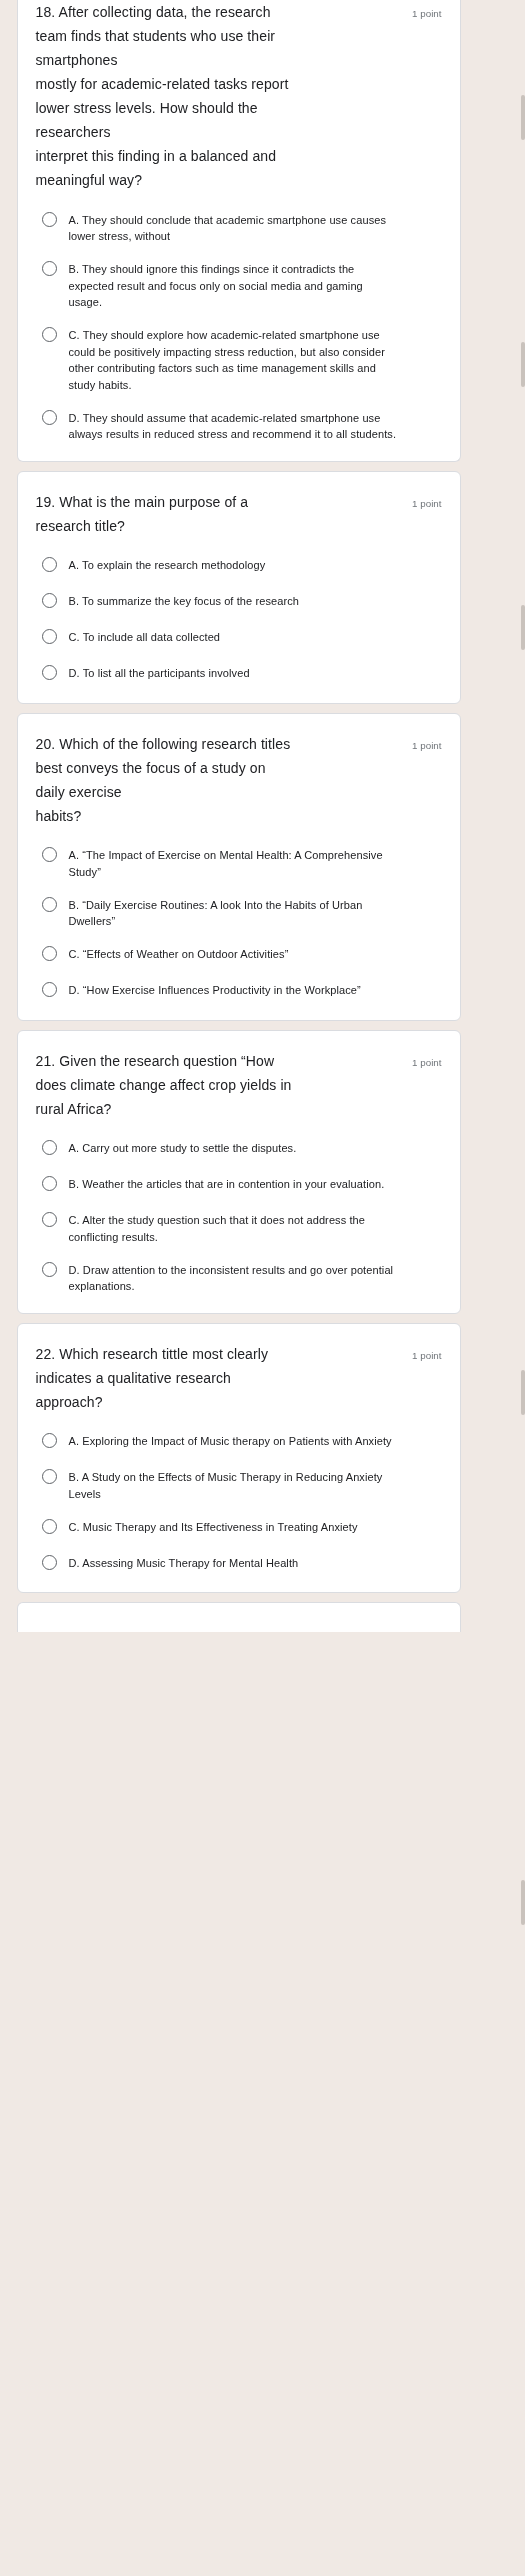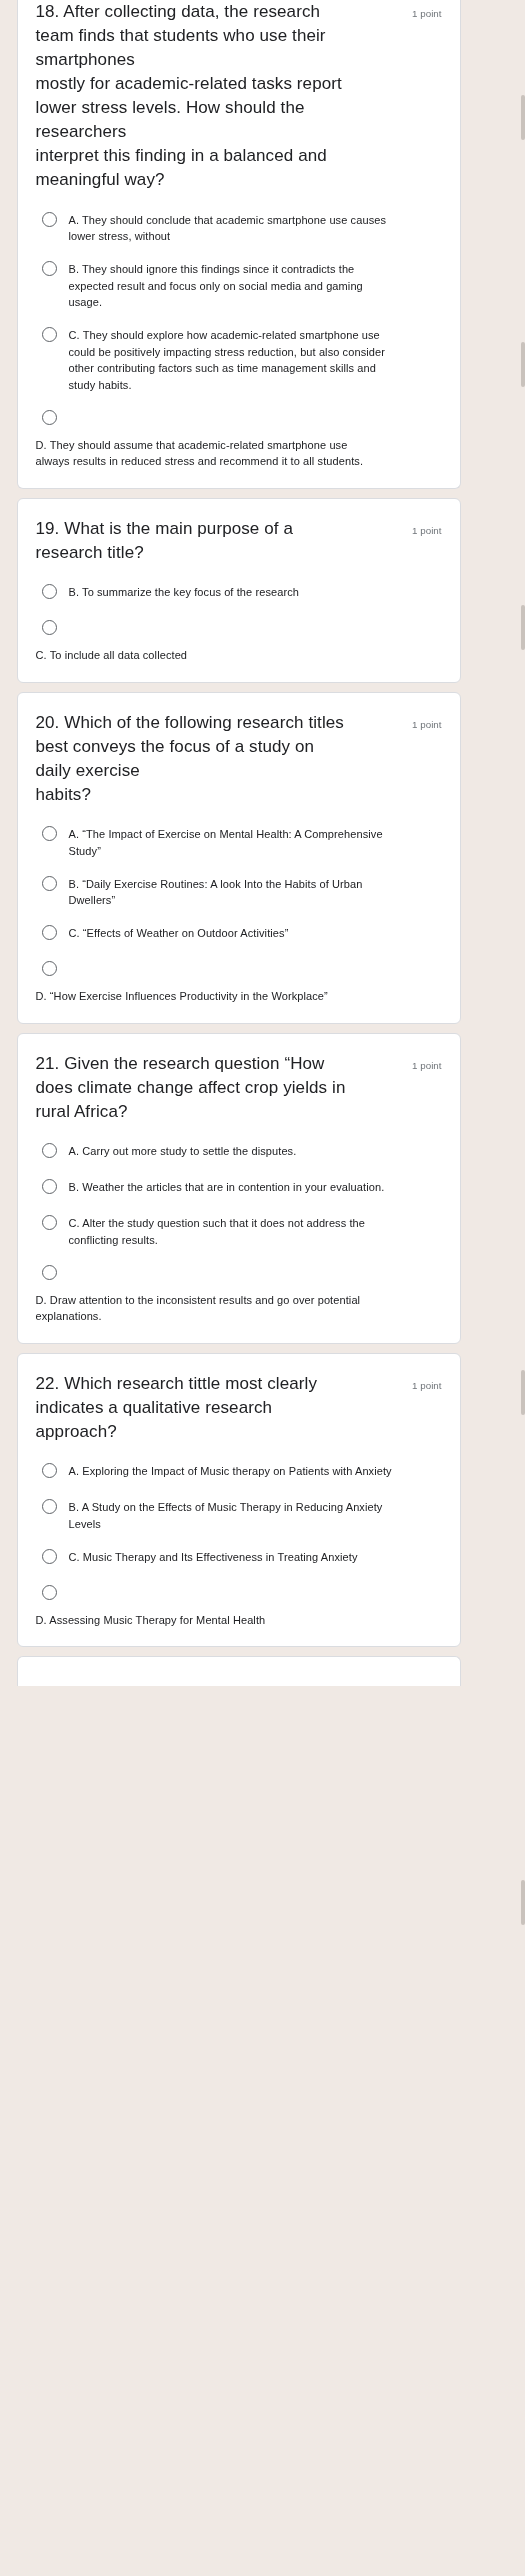--- a/index.html
+++ b/index.html
@@ -37,21 +37,21 @@
   }
 
   .q-head {
     display: flex;
     align-items: flex-start;
     justify-content: space-between;
     gap: 9px;
   }
 
   .q-title {
-    font-size: 17px;
+    font-size: 14px;
     line-height: 24px;
     color: #202124;
     font-weight: 400;
     letter-spacing: 0.1px;
     white-space: pre-line;
     flex: 1 1 auto;
     max-width: 330px;
   }
 
   .q-points {
@@ -66,21 +66,21 @@
   .options {
     margin-top: 19.5px;
   }
 
   .option-row {
     display: flex;
     gap: 12px;
     margin-bottom: 16.5px;
     min-height: 19.5px;
   }
-  .option-row:last-child { margin-bottom: 0; flex-direction: column; }
+  .option-row:last-child { margin-bottom: 0; }
 
   .radio {
     flex: 0 0 auto;
     width: 15px;
     height: 15px;
     border: 1.5px solid #5f6368;
     border-radius: 50%;
     background: #fff;
     margin-left: 6px;
   }
@@ -158,25 +158,33 @@
 
     <div class="q-card">
       <div class="q-head">
         <div class="q-title">19. What is the main purpose of a
 research title?</div>
         <div class="q-points">1 point</div>
       </div>
       <div class="options">
         <div class="option-row">
           <span class="radio"></span>
+          <span class="option-label">A. To explain the research methodology</span>
+        </div>
+        <div class="option-row">
+          <span class="radio"></span>
           <span class="option-label">B. To summarize the key focus of the research</span>
         </div>
         <div class="option-row">
           <span class="radio"></span>
           <span class="option-label">C. To include all data collected</span>
+        </div>
+        <div class="option-row">
+          <span class="radio"></span>
+          <span class="option-label">D. To list all the participants involved</span>
         </div>
       </div>
     </div>
 
     <div class="q-card">
       <div class="q-head">
         <div class="q-title">20. Which of the following research titles
 best conveys the focus of a study on
 daily exercise
 habits?</div>

